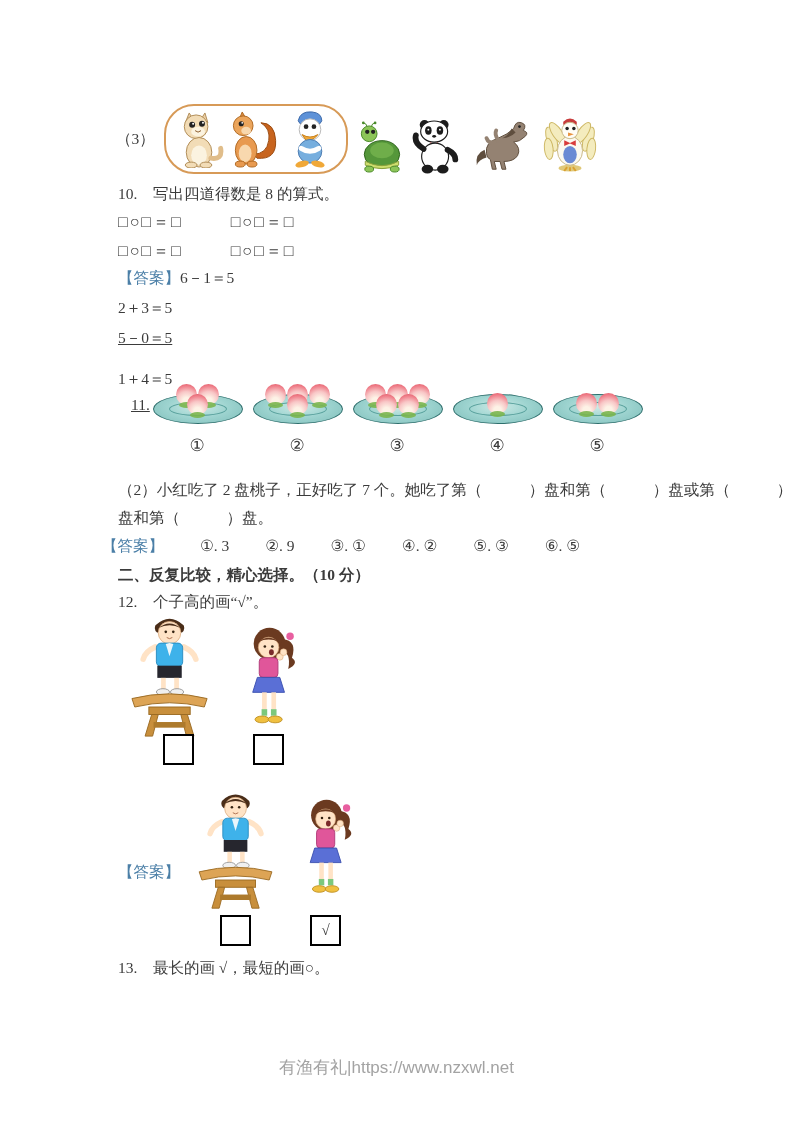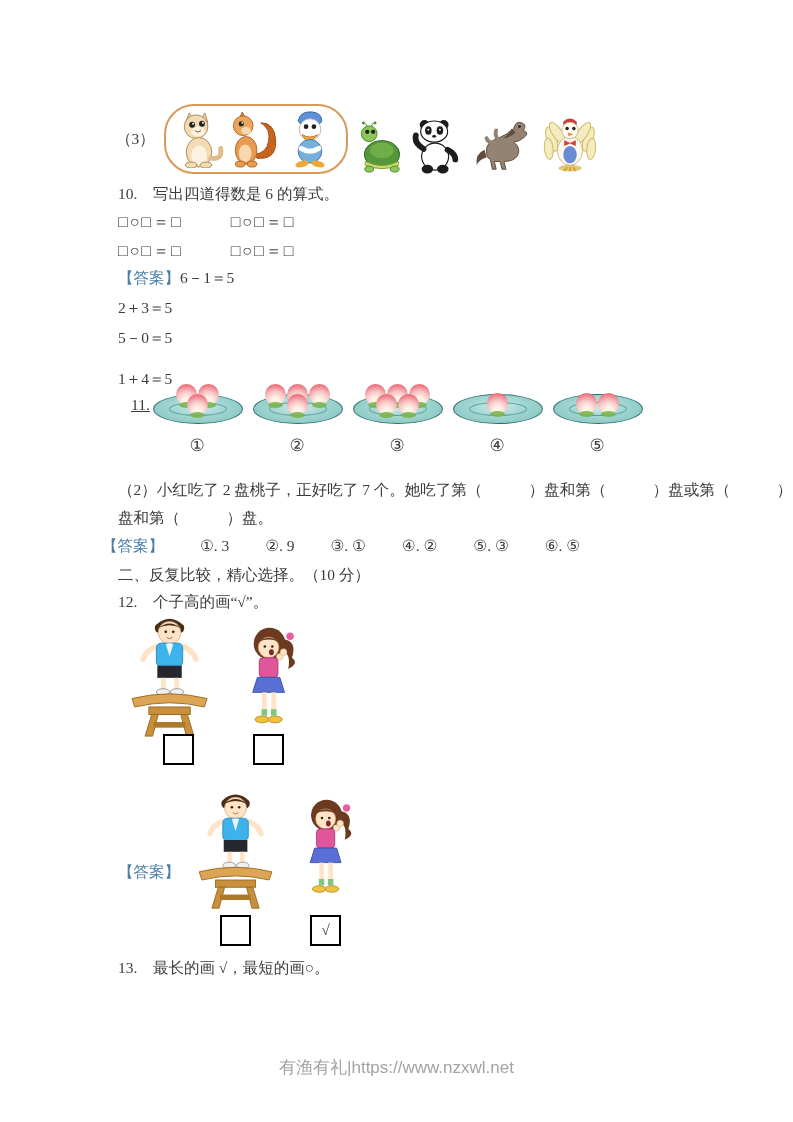--- a/index.html
+++ b/index.html
@@ -1,20 +1,20 @@
 <!DOCTYPE html>
 <html><head>
 <meta charset="utf-8">
 <style>
   html,body{margin:0;padding:0;background:#ffffff;}
   .page{position:relative;width:793px;height:1122px;background:#fff;overflow:hidden;
         font-family:"Liberation Serif","DejaVu Serif",serif;color:#3b3b3b;font-size:15.5px;}
   .abs{position:absolute;white-space:pre;}
   .ans-label{color:#4b7fa7;}
-  .bold{font-weight:normal;}
+  .bold{font-weight:bold;}
 
   
   .animal-row{position:absolute;left:116px;top:104px;display:flex;align-items:flex-end;gap:7px;}
   .animal-row .qlabel{align-self:center;margin-right:2px;}
   .animal-group{display:flex;align-items:flex-end;gap:5px;border:2px solid #d79a57;
                 border-radius:30px;padding:3px 12px 4px 12px;}
   .animal{display:block;}
 
   
   .eq-row{position:absolute;left:118px;display:flex;gap:48px;font-size:16px;letter-spacing:2px;}
@@ -154,34 +154,34 @@
       <circle cx="29" cy="17" r="8.5" fill="#fffdf6" stroke="#c9b988"></circle>
       <circle cx="26" cy="15" r="1.8" fill="#222"></circle>
         <circle cx="33" cy="15" r="1.8" fill="#222"></circle>
       <path d="M27 19 L33 21 L27 23 Z" fill="#e8913c"></path>
       <path d="M23 27 L29 30 L35 27 L35 33 L29 30.5 L23 33 Z" fill="#d83c3c"></path>
       <ellipse cx="29" cy="42" rx="7" ry="9" fill="#6a8ad4"></ellipse>
       <path d="M26 55 l-3 4 M29 55 l0 4 M32 55 l3 4" stroke="#d9a030" stroke-width="2" fill="none"></path>
     </svg>
   </div>
 
-  <div class="abs" style="left:118px;top:184px;"><span>10.</span>　<span>写出四道得数是 6 的算式。</span></div>
+  <div class="abs" style="left:118px;top:184px;"><span>10.</span>　<span>写出四道得数是 8 的算式。</span></div>
 
   <div class="eq-row" style="top:212px;">
     <span>□○□＝□</span>
     <span>□○□＝□</span>
   </div>
   <div class="eq-row" style="top:241px;">
     <span>□○□＝□</span>
     <span>□○□＝□</span>
   </div>
 
   <div class="abs" style="left:118px;top:268px;"><span class="ans-label">【答案】</span><span>6－1＝5</span></div>
   <div class="abs" style="left:118px;top:298px;">2＋3＝5</div>
-  <div class="abs" style="left:118px;top:328px;">5－0＝5</div>
+  <div class="abs" style="left:118px;top:328px;text-decoration:underline;">5－0＝5</div>
   <div class="abs" style="left:118px;top:369px;">1＋4＝5</div>
 
   <div class="abs" style="left:131px;top:396px;text-decoration:underline;">11.</div>
 
   <div class="plates-row">
     <div class="plate-slot">
       <div class="plate"></div>
       <div class="peaches">
           <span class="peach" style="left: 27.5px; bottom: 25px;"></span>
           <span class="peach" style="left: 49.5px; bottom: 25px;"></span>

